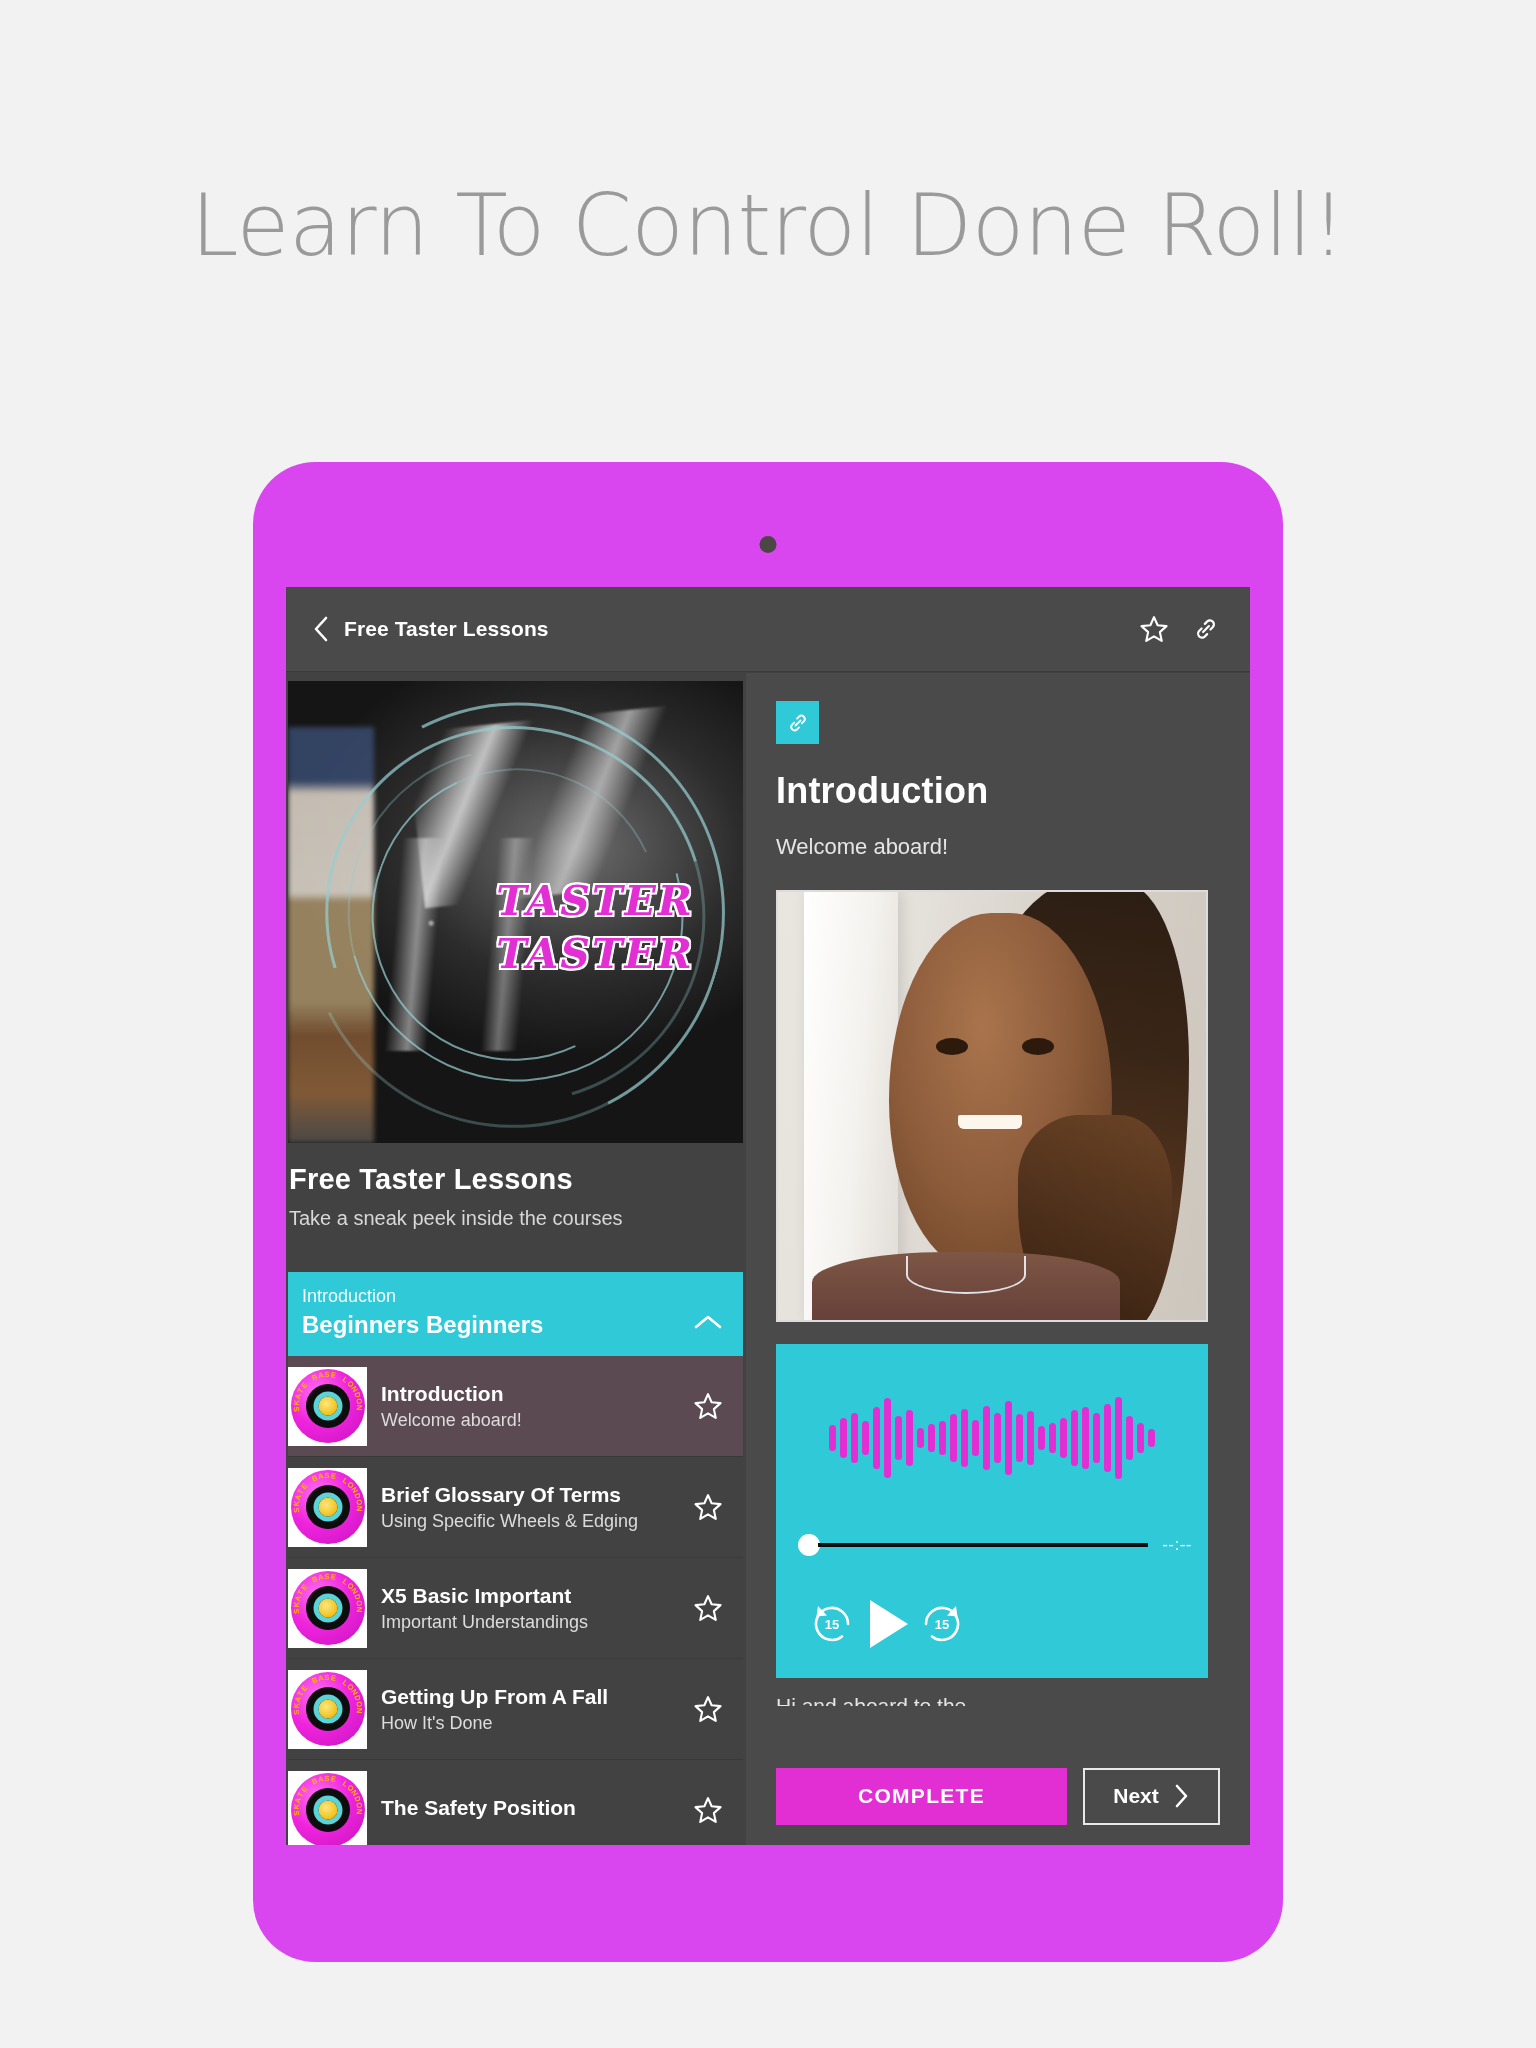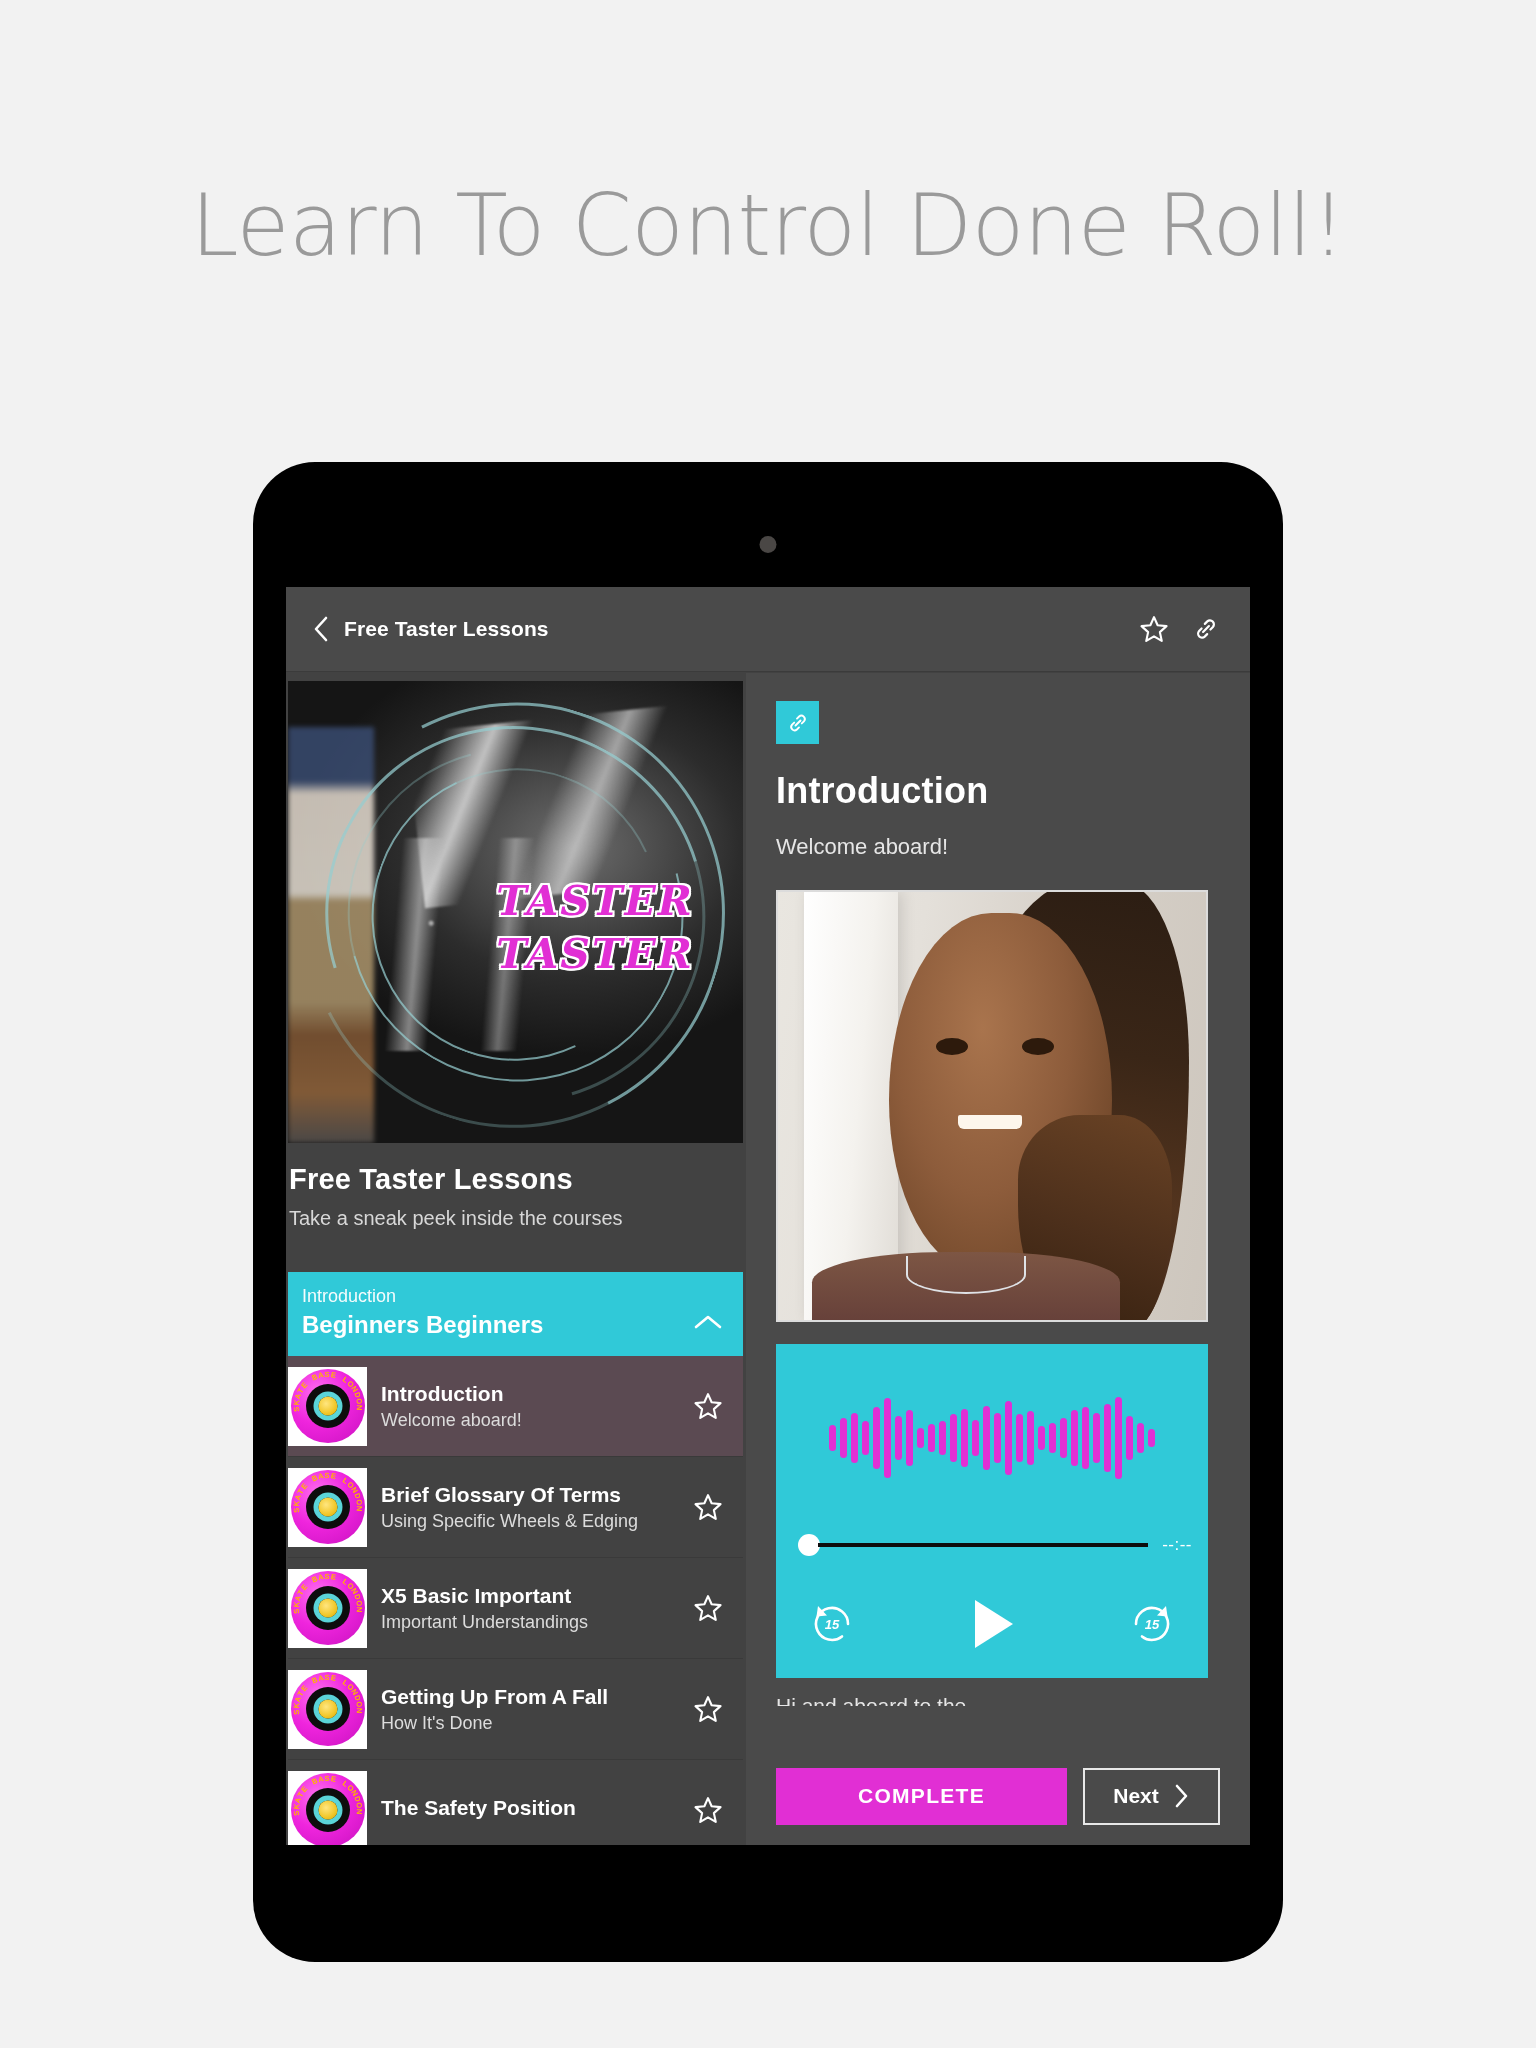--- a/index.html
+++ b/index.html
@@ -21,21 +21,21 @@
     color: #9a9a9a;
     white-space: nowrap;
     font-family: "DejaVu Sans", sans-serif;
   }
 
   
   .device {
     position: absolute;
     left: 253px; top: 462px;
     width: 1030px; height: 1500px;
-    background: #000000;
+    background: #d946ef;
     border-radius: 62px;
   }
   .device-camera {
     position: absolute;
     left: 50%; top: 74px;
     transform: translateX(-50%);
     width: 17px; height: 17px;
     border-radius: 50%;
     background: #4a4745;
   }
@@ -398,23 +398,22 @@
     flex: 1; height: 4px; background: #0d0d0d; margin-left: -2px;
     cursor: pointer;
   }
   .seek-time {
     color: #ffffff; font-size: 17px; margin-left: 14px; flex: 0 0 auto;
     letter-spacing: .5px;
   }
   .controls {
     position: absolute;
     left: 0; right: 0; bottom: 24px;
-    display: flex; align-items: center; justify-content: space-between;
+    display: flex; align-items: center; justify-content: flex-start;
     padding: 0 28px;
-    font-style: italic;
   }
   .ctrl { cursor: pointer; display: flex; align-items: center; justify-content: center; }
 
   .clipped-text {
     color: #e6e6e6; font-size: 21px;
     margin-top: 16px;
     height: 12px; overflow: hidden;
   }
 
   

